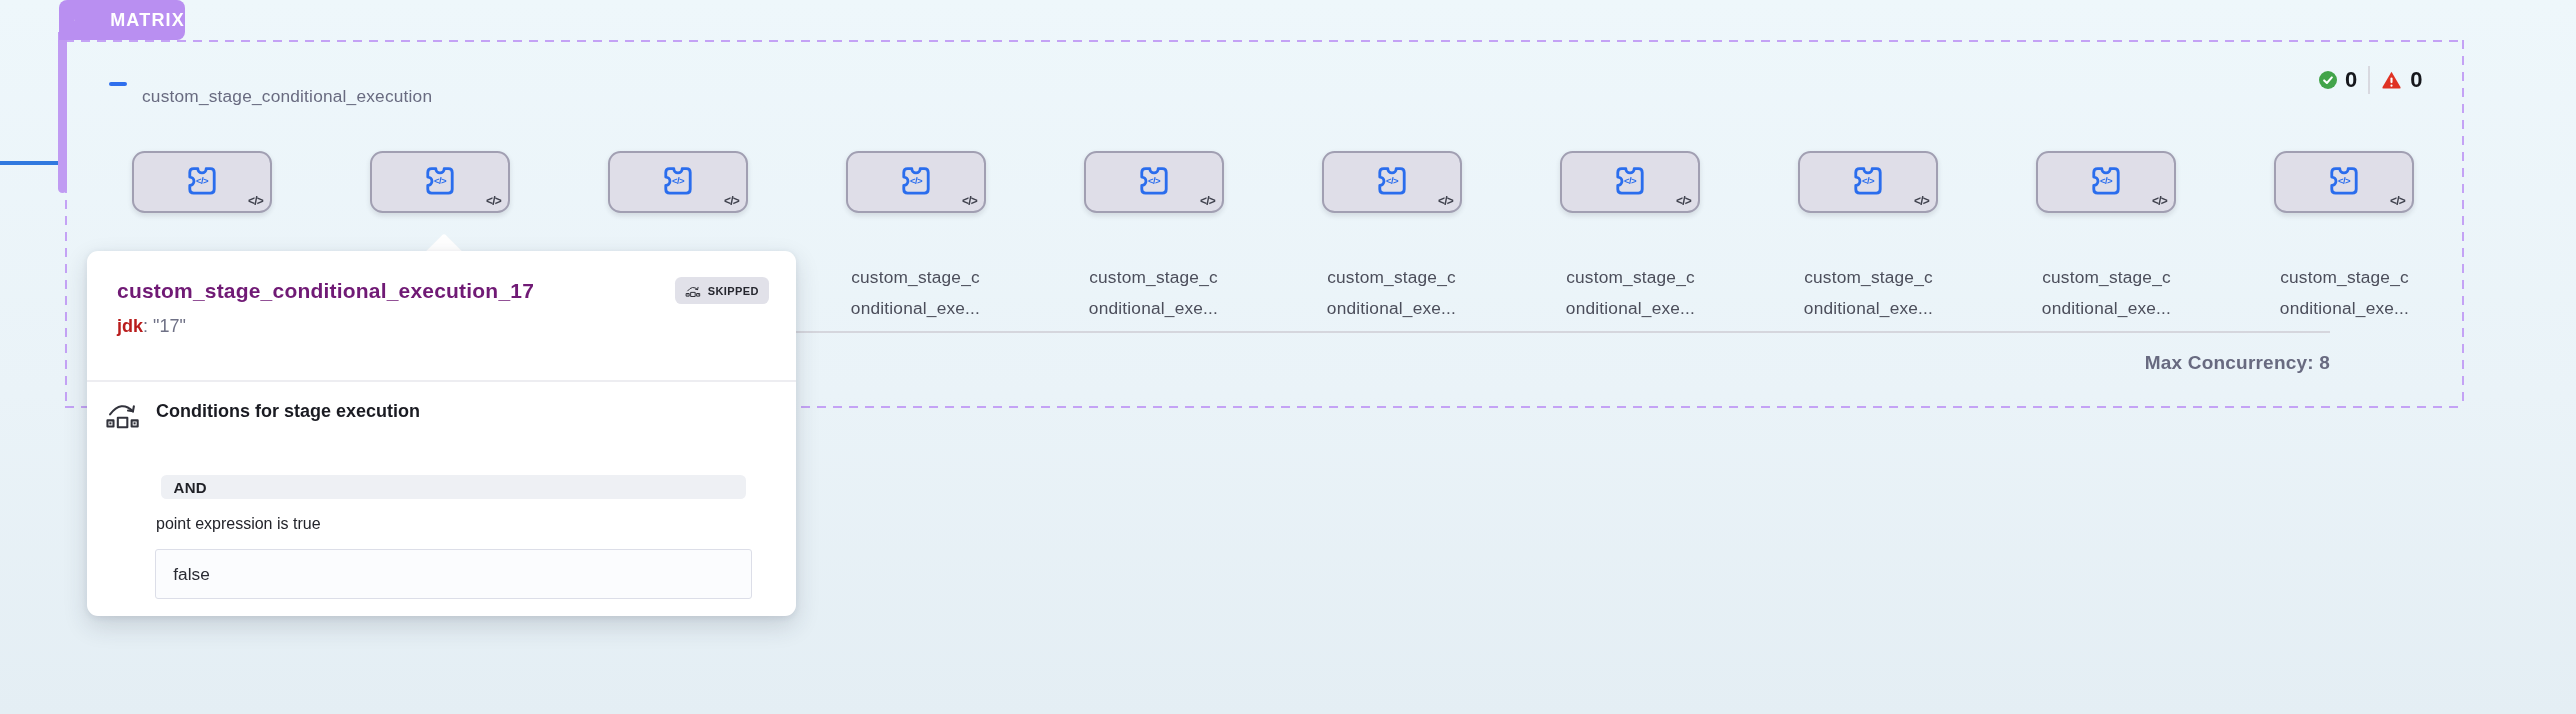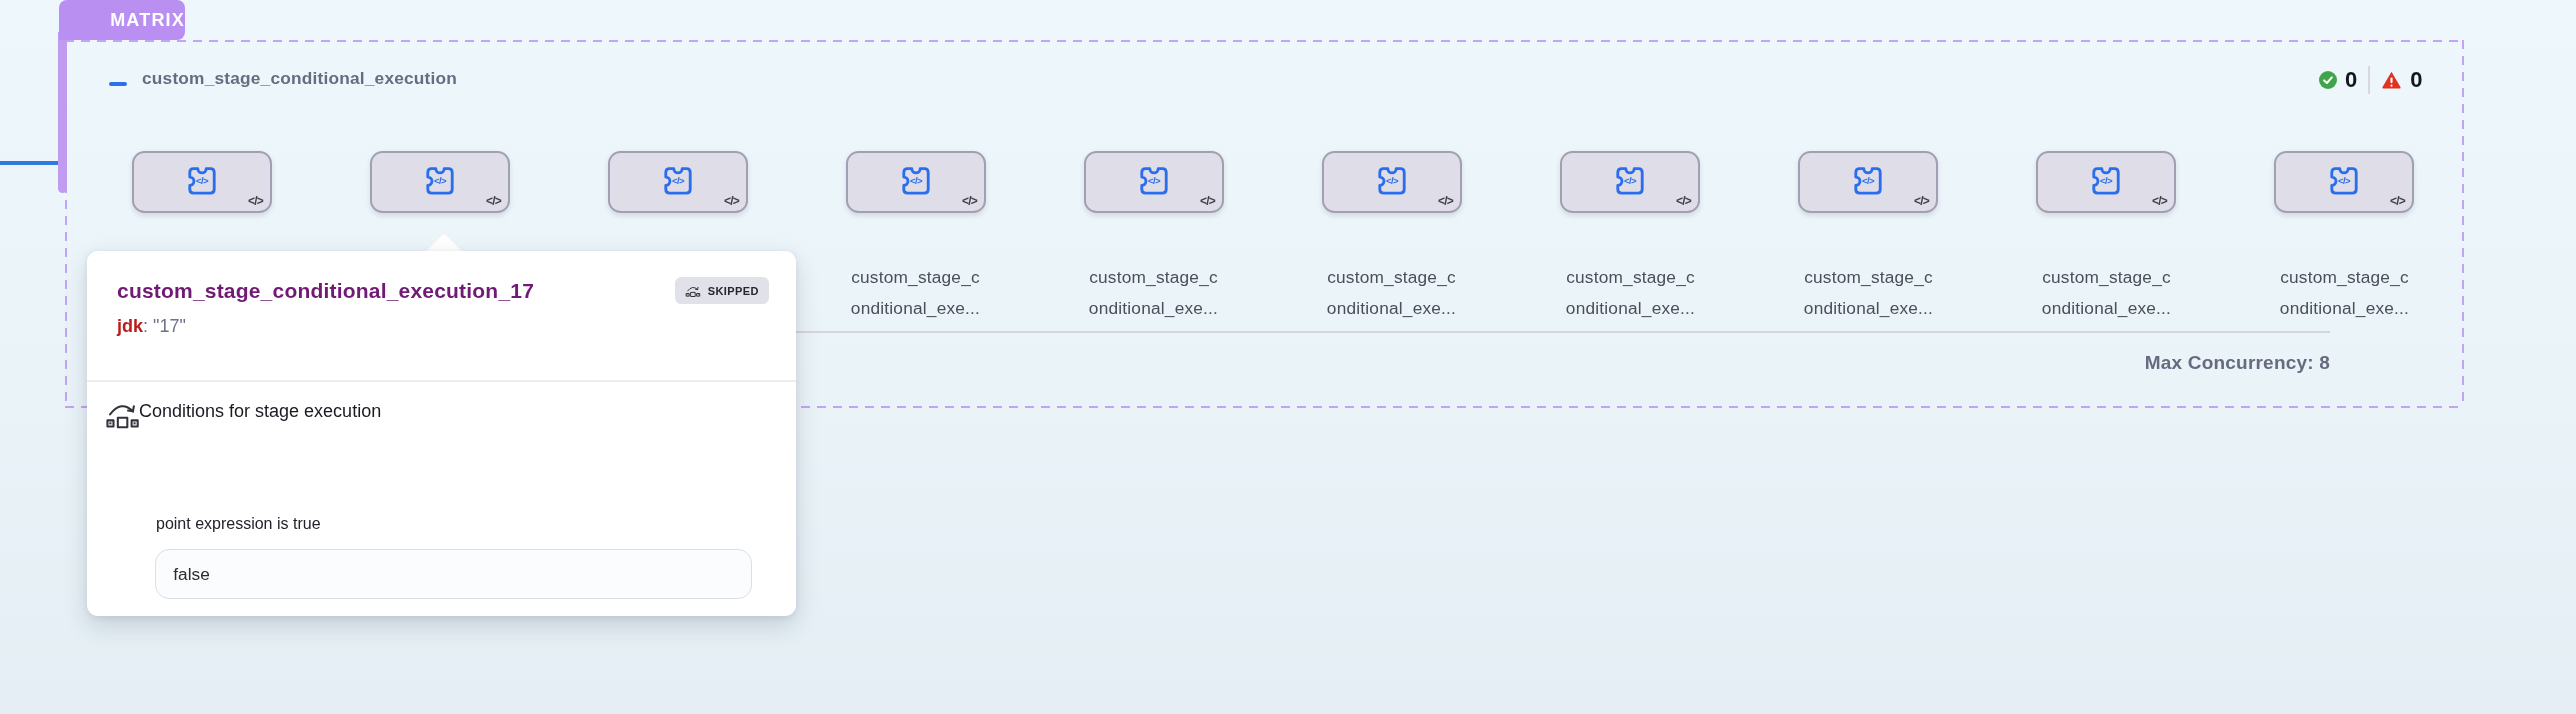--- a/index.html
+++ b/index.html
@@ -21,21 +21,21 @@
     border-radius:8px 8px 8px 0;display:flex;align-items:center;gap:7px;
     padding-left:15px;box-sizing:border-box;z-index:4;
   }
   .matrix-badge span{color:#ffffff;font-size:18px;font-weight:700;letter-spacing:1.2px;padding-left:28px;}
   .badge-tail{left:58px;top:32px;width:8.7px;height:161px;background:#c09bf2;border-radius:0 0 4.7px 4.7px;z-index:3;}
 
   .connector{left:0;top:161px;width:61px;height:4px;background:#3179df;z-index:2;}
 
   
   .collapse-minus{left:109px;top:82px;width:18px;height:4px;border-radius:2.4px;background:#2f6fed;z-index:2;cursor:pointer;}
-  .group-title{left:142px;top:68px;font-size:17.3px;font-weight:700;color:#696b80;letter-spacing:0.2px;z-index:2;}
+  .group-title{left:142px;top:86px;font-size:17.3px;font-weight:400;color:#696b80;letter-spacing:0.2px;z-index:2;}
   .counters{left:2319px;top:66px;display:flex;align-items:center;gap:8px;z-index:2;}
   .count-num{font-size:22px;font-weight:700;color:#16171c;}
   .count-div{width:1.6px;height:28px;background:#d8d9e0;margin:0 3.2px;}
 
   
   .stage-card{
     position:absolute;top:151px;width:140px;height:62px;box-sizing:border-box;
     background:#dfdee8;border:2.4px solid #a19fb2;border-radius:12.6px;z-index:2;
     box-shadow:0 2.4px 5.5px rgba(40,41,61,.12);cursor:pointer;
   }
@@ -59,28 +59,28 @@
   .pop-title{left:30px;top:28px;font-size:21px;font-weight:700;color:#701a75;letter-spacing:0.2px;}
   .skipped-badge{
     right:27px;top:26px;height:27px;background:#e1e1e9;border-radius:6.3px;
     display:flex;align-items:center;gap:6.3px;padding:0 10.2px;
   }
   .skipped-badge span{font-size:11px;font-weight:700;color:#25262e;letter-spacing:0.4px;}
   .jdk-line{left:30px;top:65px;font-size:18px;color:#6f7186;}
   .jdk-line b{color:#b91c1c;font-weight:700;}
   .pop-divider{left:0;top:129px;width:709px;height:1.6px;background:#ededf1;}
   .cond-icon{left:17.3px;top:145px;}
-  .cond-head{left:52px;top:150px;font-size:18px;font-weight:400;color:#1a1b22;}
+  .cond-head{left:69px;top:150px;font-size:18px;font-weight:700;color:#1a1b22;}
   .exec-line{left:69px;top:189px;font-size:16px;color:#23242b;}
   .and-bar{left:74px;top:224px;width:585px;height:24px;background:#eef0f4;border-radius:5.5px;display:flex;align-items:center;}
   .and-bar span{font-size:15px;font-weight:700;color:#1f2026;margin-left:12.6px;letter-spacing:0.2px;}
   .below-line{left:69px;top:264px;font-size:16px;color:#23242b;}
   .expr-input{
     left:68px;top:298px;width:597px;height:50px;box-sizing:border-box;
-    background:#fbfcfe;border:1.6px solid #dcdee8;border-radius:14px;
+    background:#fbfcfe;border:1.6px solid #dcdee8;border-radius:3px;
     display:flex;align-items:center;
   }
   .expr-input span{font-size:17.3px;color:#2a2b33;margin-left:17.3px;}
 </style>
 </head>
 <body>
 
 <div class="abs connector"></div>
 
 <div>
@@ -289,20 +289,23 @@
     <rect x="16" y="25" width="11" height="11"></rect>
     <rect x="32" y="28" width="7" height="7"></rect>
     <rect x="34.2" y="30.2" width="2.4" height="2.4" fill="#32333c" stroke="none"></rect>
     <path d="M7 21 Q 20 4 33.5 17.5"></path>
     <path d="M33.5 17.5 L27.8 16.6"></path>
     <path d="M33.5 17.5 L34.6 11.6"></path>
   </svg>
   <div class="abs cond-head">Conditions for stage execution</div>
 
 
+  <div class="abs and-bar">
+    <span>AND</span>
+  </div>
 
   <div class="abs below-line">point expression is true</div>
 
   <div class="abs expr-input">
     <span>false</span>
   </div>
 </div>
 
 
 </body></html>

